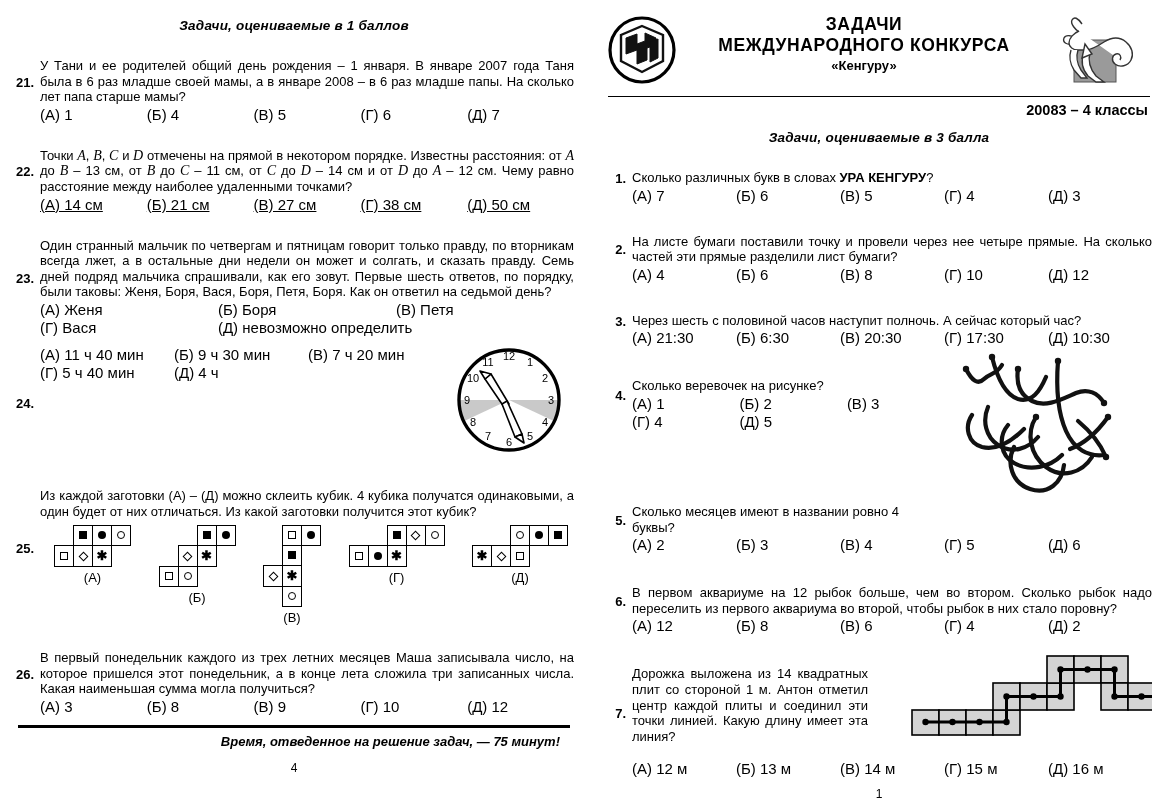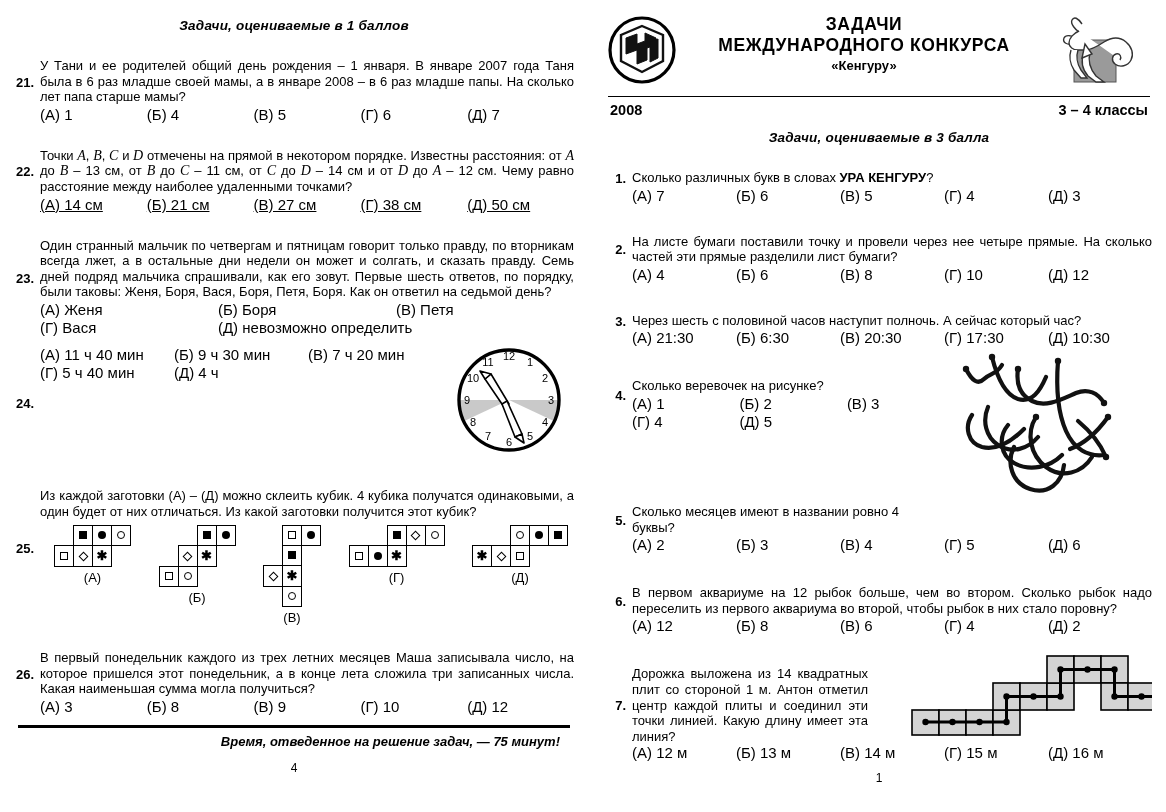--- a/index.html
+++ b/index.html
@@ -95,21 +95,21 @@
   .rhead-title { flex: 1 1 auto; text-align: center; }
   .rhead-title .t1 {
     font-weight: bold; font-size: 17.5px; letter-spacing: .6px; line-height: 21px;
   }
   .rhead-title .t2 {
     font-weight: bold; font-size: 13px; line-height: 19px;
   }
   .rhead-roo { flex: 0 0 104px; text-align: right; }
   .head-rule { border-top: 1.6px solid #000; margin: 2px 2px 0 2px; }
   .head-meta {
-    display: flex; justify-content: space-between;
+    display: flex; justify-content: flex-end;
     font-weight: bold; font-size: 14.5px;
     padding: 5px 4px 0 4px;
   }
 
   
   .clock-wrap { float: right; margin: -4px 6px 0 8px; }
 
   
   .nets { display: flex; justify-content: space-between; margin: 6px 6px 0 14px; }
   .net-col { display: flex; flex-direction: column; align-items: center; }
@@ -579,21 +579,21 @@
               <circle cx="206.5" cy="17.5" r="3.2"></circle>
               <circle cx="206.5" cy="44.5" r="3.2"></circle>
               <circle cx="233.5" cy="44.5" r="3.2"></circle>
               <circle cx="260.5" cy="44.5" r="3.2"></circle>
               <circle cx="287.5" cy="44.5" r="3.2"></circle>
             </g>
           </svg>
         </div>
         <div class="ptext" style="max-width:236px">Дорожка выложена из 14 квадратных плит со стороной 1 м. Антон отметил центр каждой плиты и соединил эти точки линией. Какую длину имеет эта линия?</div>
         <div class="clear"></div>
-        <div class="opts five" style="margin-top:0">
+        <div class="opts five" style="margin-top:16px">
           <span>(А) 12 м</span>
           <span>(Б) 13 м</span>
           <span>(В) 14 м</span>
           <span>(Г) 15 м</span>
           <span>(Д) 16 м</span>
         </div>
       </div>
     </div>
 
     <div class="pageno-right">1</div>

